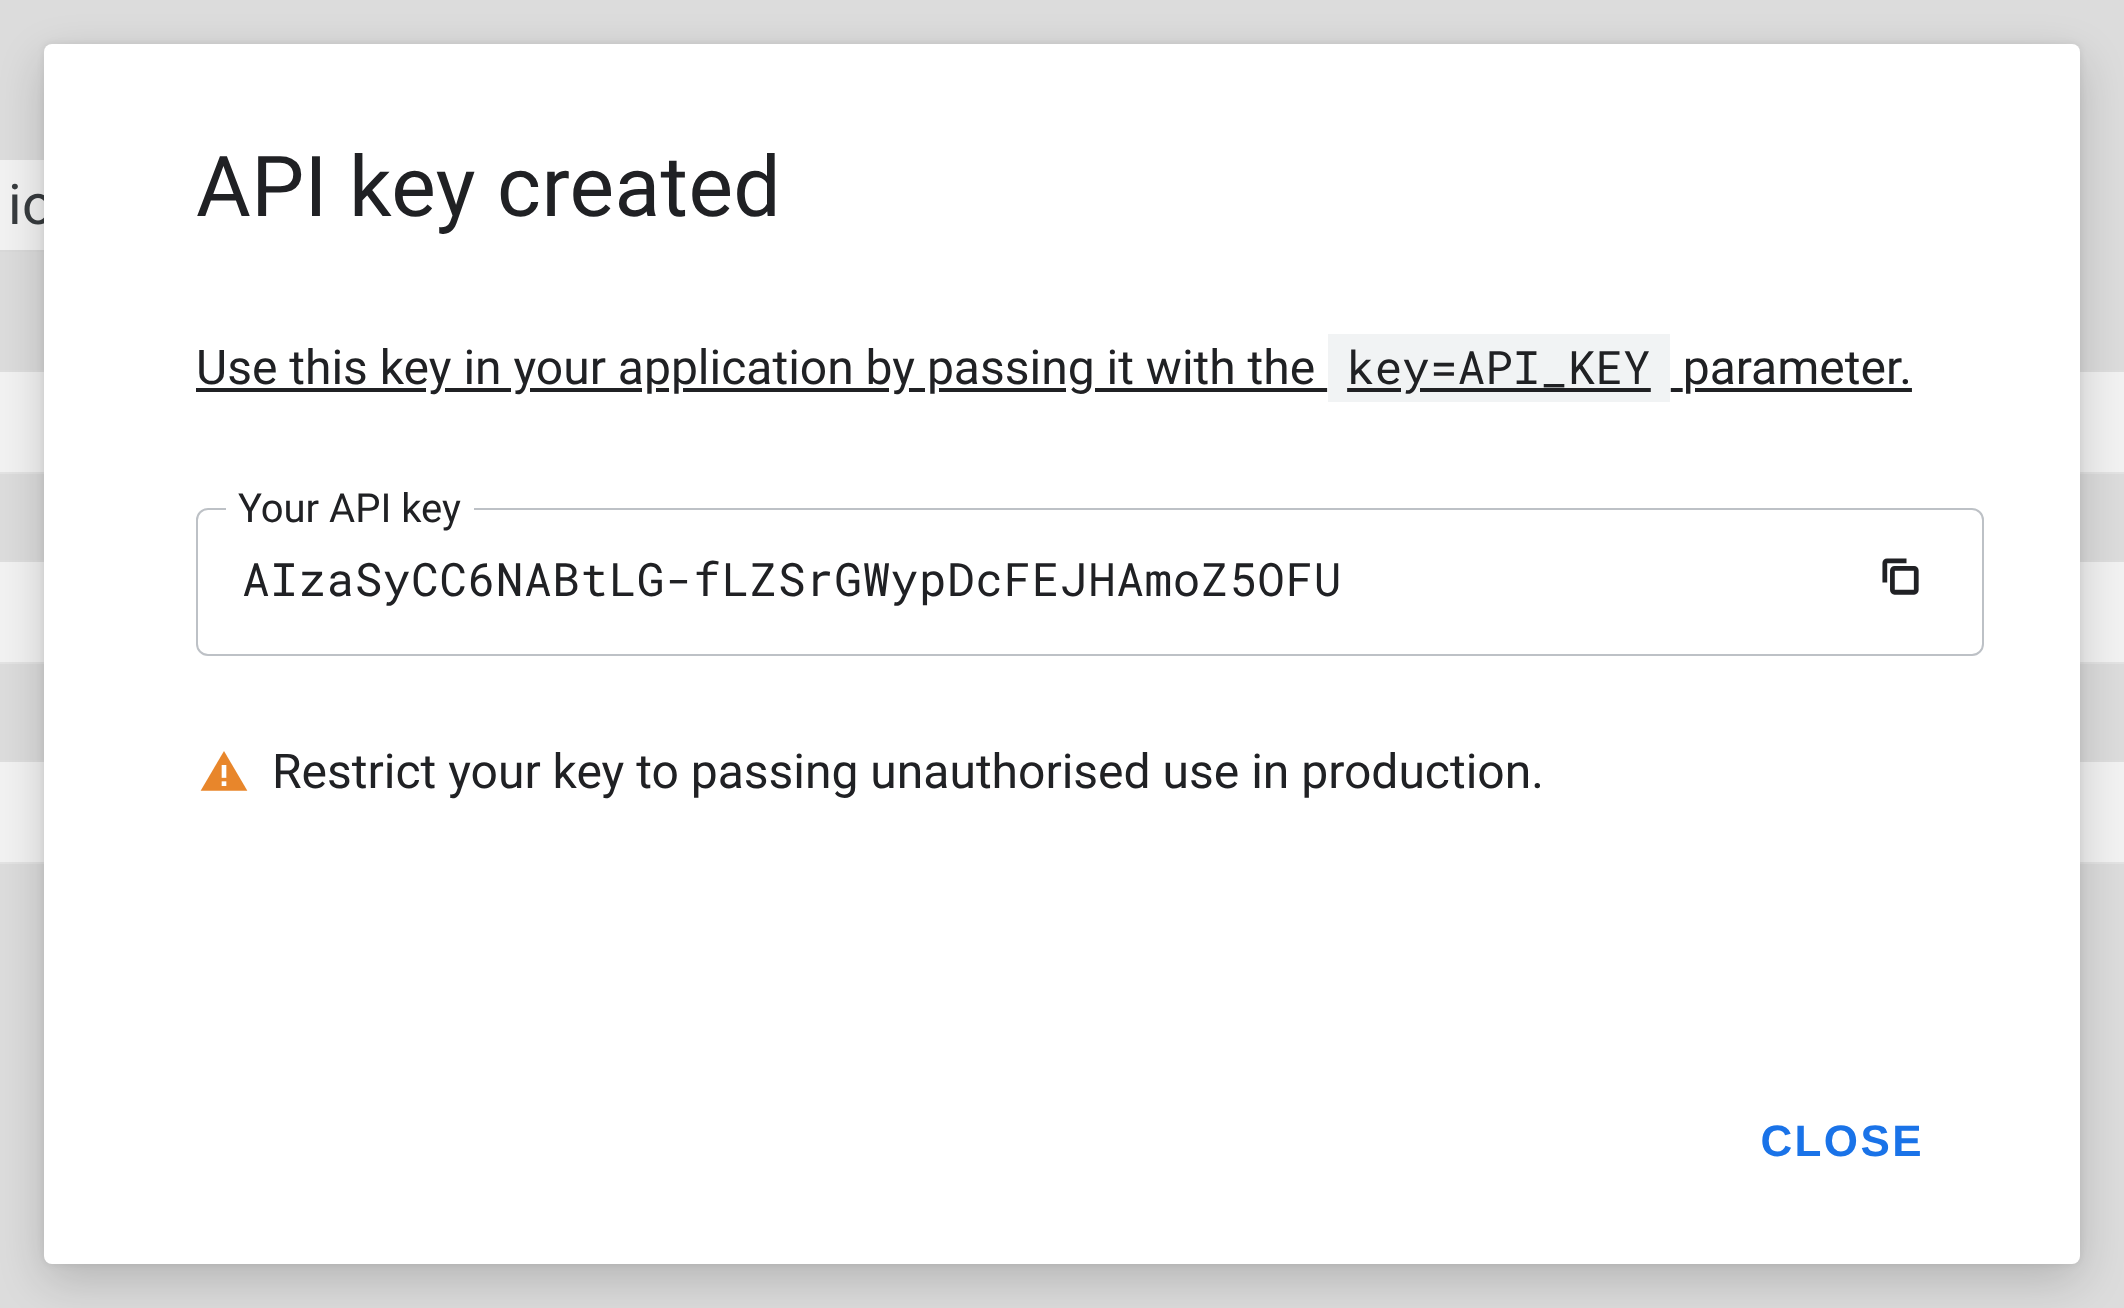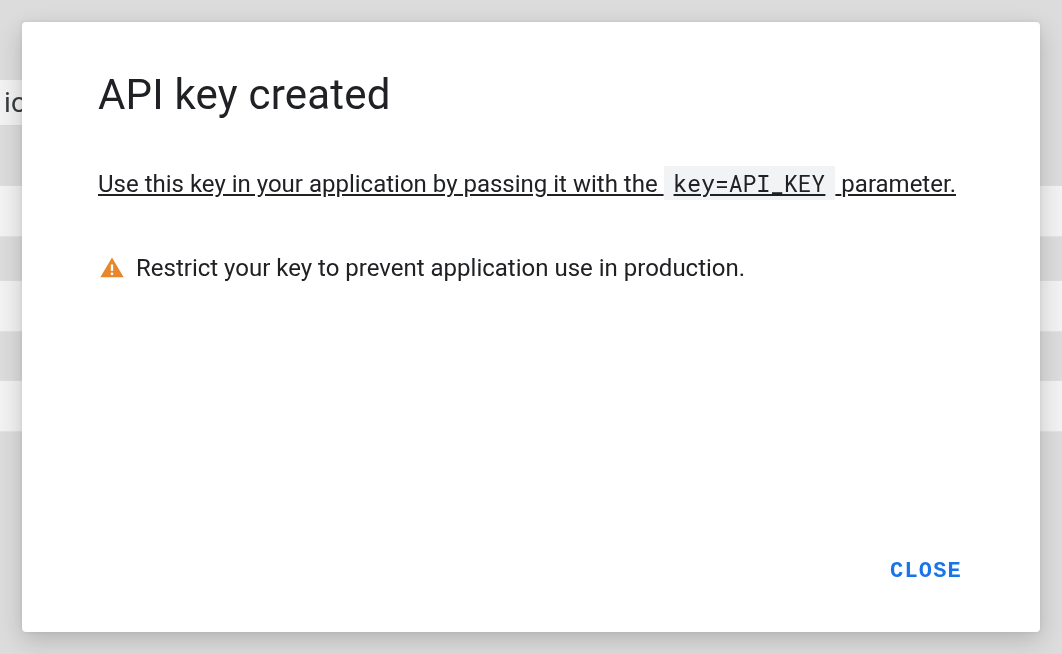--- a/index.html
+++ b/index.html
@@ -150,21 +150,21 @@
     display: flex;
     justify-content: flex-end;
     align-items: center;
     gap: 56px;
     padding-right: 26px;
     padding-bottom: 4px;
   }
   .text-button {
     background: none;
     border: none;
-    font-family: Liberation Mono, monospace;
+    font-family: Liberation Sans, sans-serif;
     font-size: 22px;
     font-weight: 600;
     letter-spacing: 1.2px;
     color: #1a73e8;
     cursor: pointer;
     padding: 8px 4px;
   }
 </style>
 </head>
 <body>
@@ -179,30 +179,42 @@
   <div class="dialog" role="dialog">
 
     <h1 class="title">API key created</h1>
 
     <p class="instruction">
       <span>Use this key in your application by passing it with the </span>
       <code>key=API_KEY</code>
       <span> parameter.</span>
     </p>
 
+    <div class="fieldset">
+      <div class="fieldset-legend">Your API key</div>
+      <div class="api-key-value">AIzaSyCC6NABtLG-fLZSrGWypDcFEJHAmoZ5OFU</div>
+      <button class="copy-btn" aria-label="Copy API key">
+        <span>
+          <svg viewBox="0 0 24 24" fill="none" stroke="currentColor" stroke-width="2.2">
+            <rect x="8.5" y="8.5" width="11" height="11" rx="1"></rect>
+            <path d="M5 15 V6 a1 1 0 0 1 1-1 h9"></path>
+          </svg>
+        </span>
+      </button>
+    </div>
 
     <div class="warning-row">
       <span class="warn-icon">
         <svg viewBox="0 0 24 24">
           <path d="M12 3 L22 20 L2 20 Z" fill="#e8862b"></path>
           <rect x="11" y="9" width="2" height="5.5" fill="#ffffff"></rect>
           <rect x="11" y="16" width="2" height="2" fill="#ffffff"></rect>
         </svg>
       </span>
-      <span>Restrict your key to prevent application use in production.</span>
+      <span>Restrict your key to passing unauthorised use in production.</span>
     </div>
 
     <div class="spacer"></div>
 
     <div class="actions">
       <button class="text-button">CLOSE</button>
     </div>
 
   </div>
 </div>

